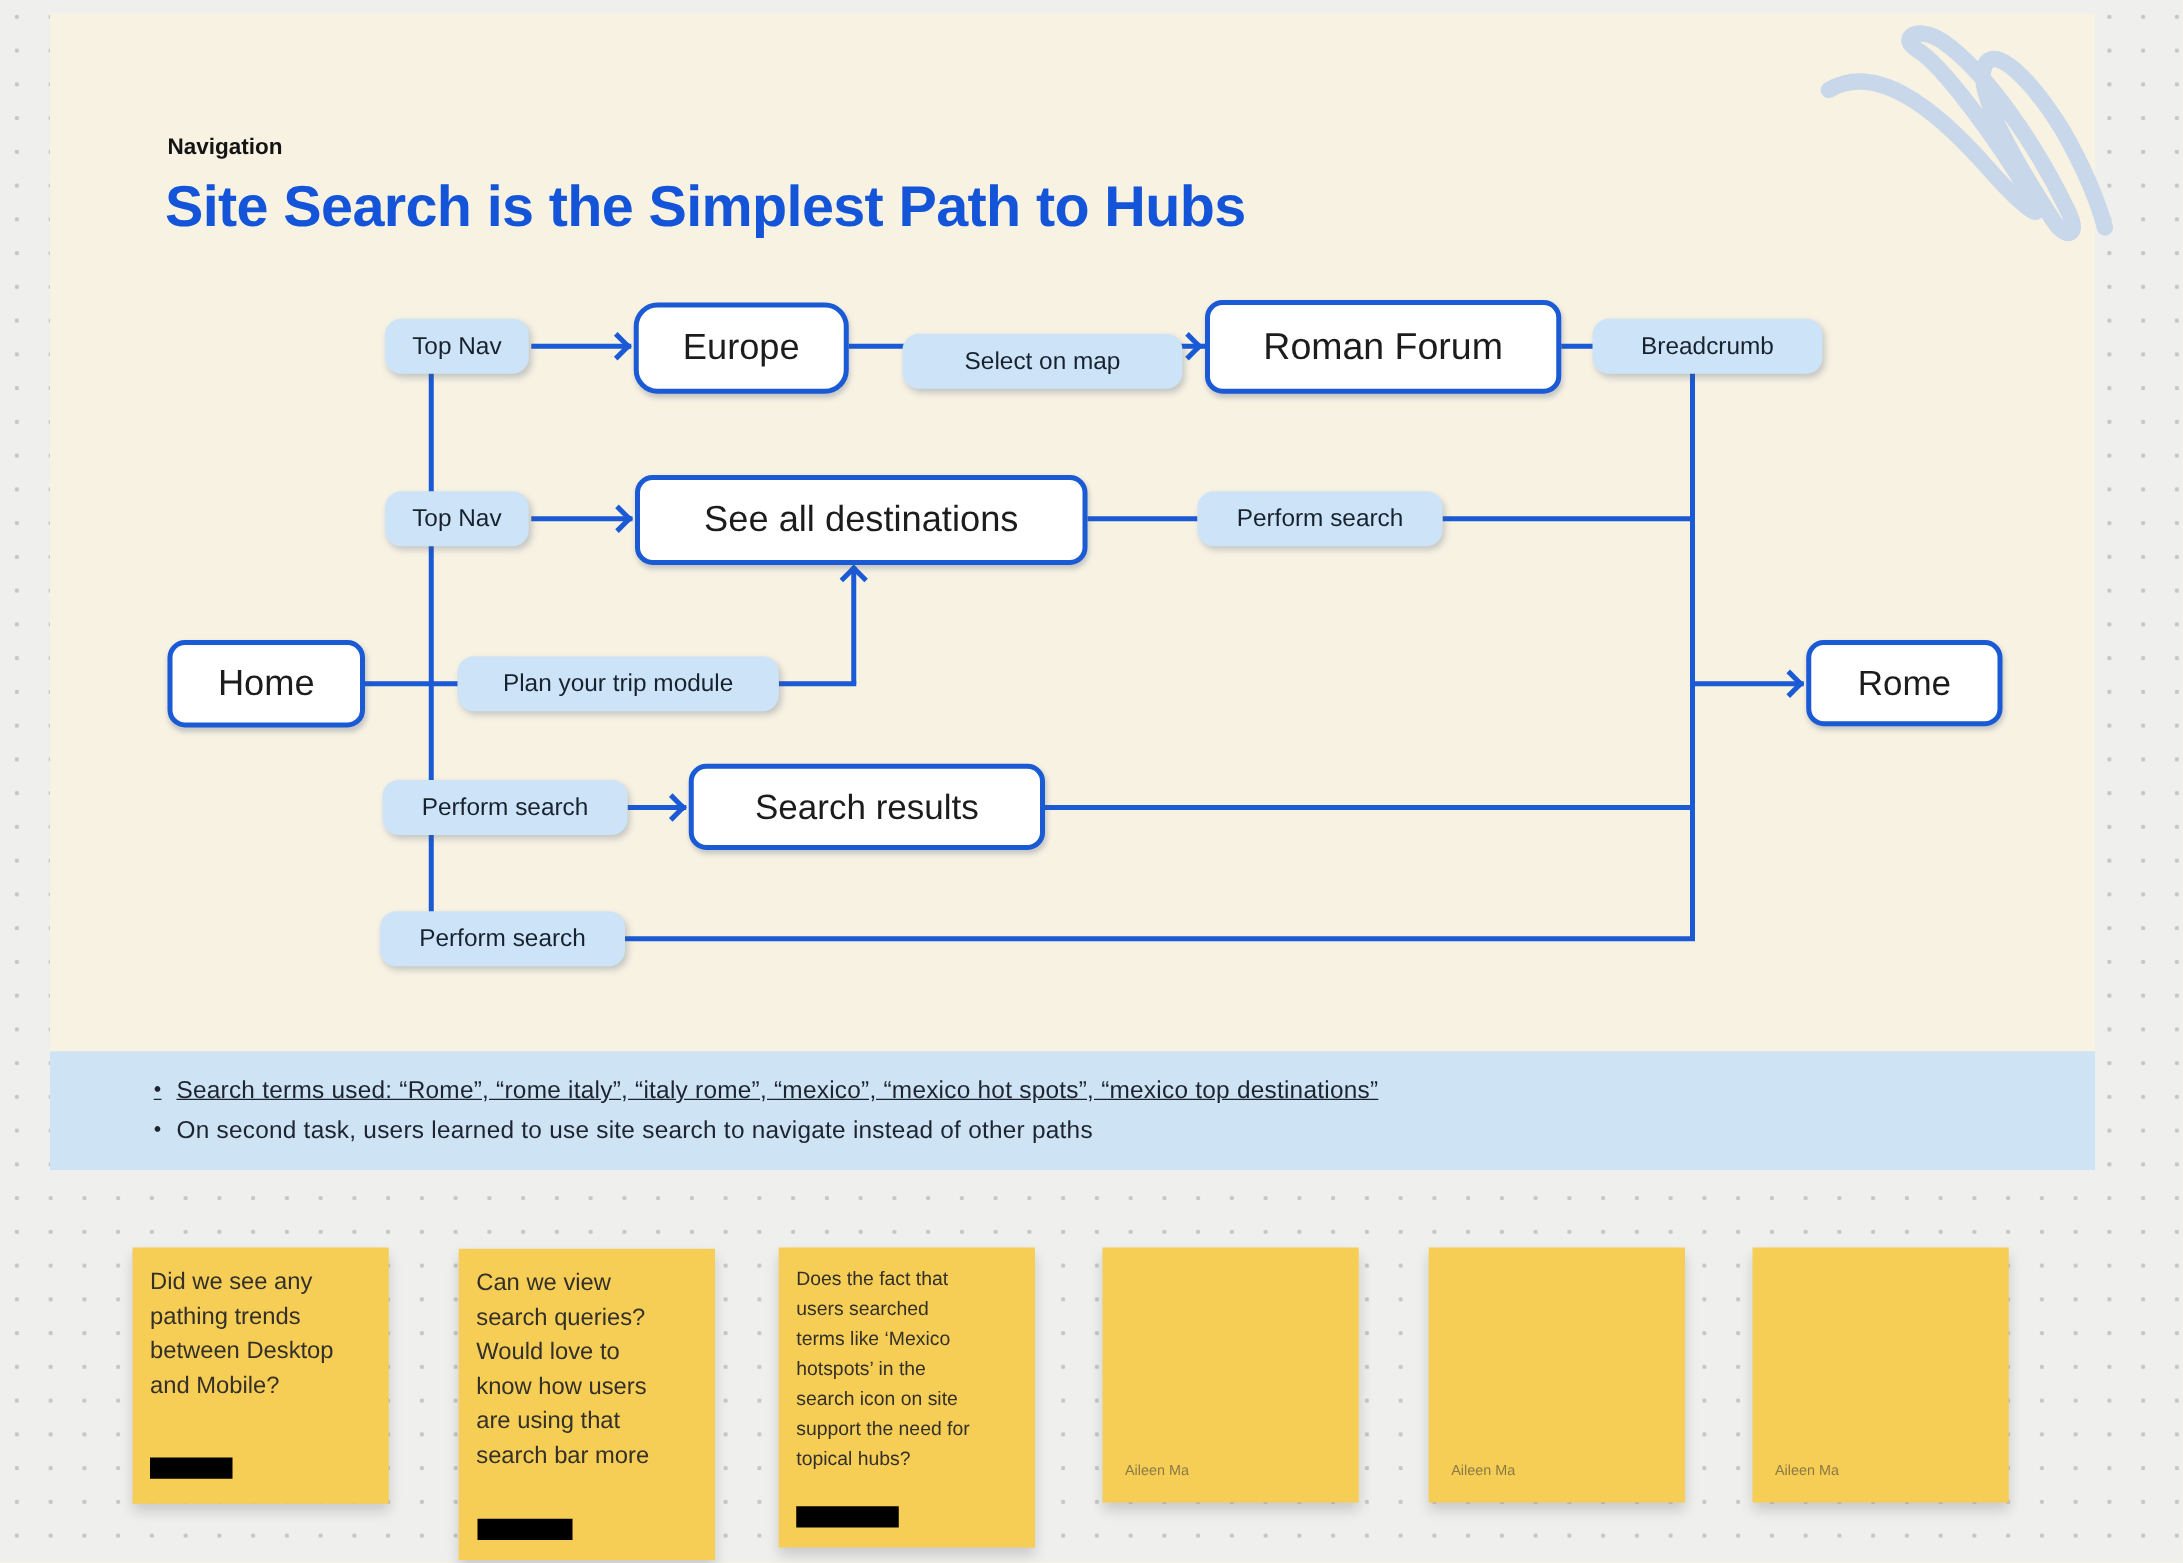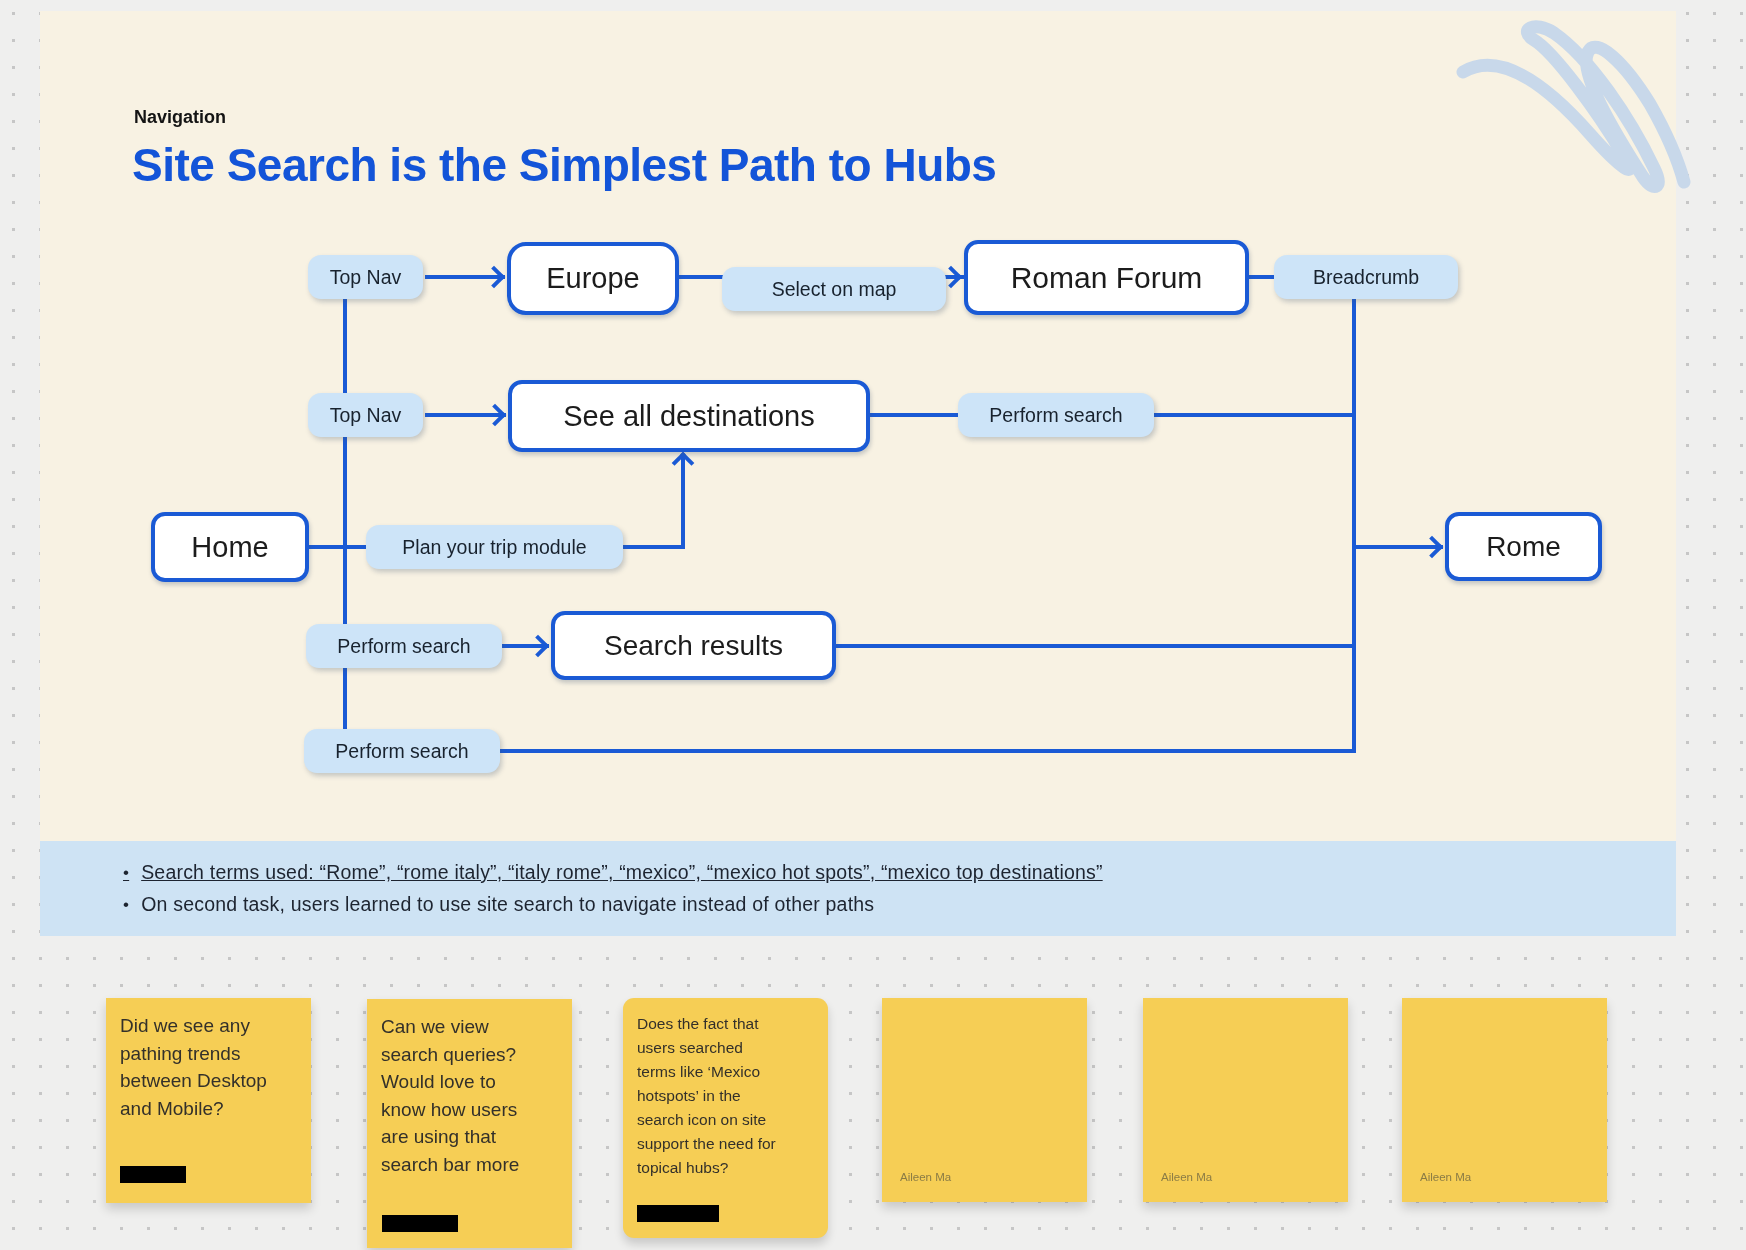--- a/index.html
+++ b/index.html
@@ -48,21 +48,21 @@
     font-size:19.5px; color:#18222e; box-shadow:2px 3px 5px rgba(70,85,110,.28);
   }
 
   
   .sticky {
     position:absolute; width:205px; background:#f6ce55;
     box-shadow:0 6px 10px rgba(0,0,0,.16);
     padding:14px; font-size:19px; line-height:1.45; color:#33302a;
     white-space:pre-line;
   }
-  .sticky.small { font-size:15.5px; line-height:1.55;border-radius:11px; }
+  .sticky.small { font-size:15.5px; line-height:1.55; }
   .redact { position:absolute; background:#000000; }
   .author { position:absolute; left:18px; bottom:16px; font-size:11.5px; color:#8a7b45; white-space:normal; }
 </style>
 </head>
 <body>
 
 <div class="canvas">
 
   <div class="board"></div>
 
@@ -94,21 +94,21 @@
   <div class="arr right" style="left:486px;  top:269px;"></div>
   <div class="arr right" style="left:943px;  top:269px;"></div>
   <div class="arr right" style="left:487px;  top:407px;"></div>
   <div class="arr up" style="left:675px;  top:455px;"></div>
   <div class="arr right" style="left:1424px; top:539px;"></div>
   <div class="arr right" style="left:530px;  top:638px;"></div>
 
   <div class="node" style="left:507px;  top:242px; width:172px; height:73px;border-radius:19px;">Europe</div>
   <div class="node" style="left:508px;  top:380px; width:362px; height:72px;">See all destinations</div>
   <div class="node" style="left:964px;  top:240px; width:285px; height:75px; font-size:30px;">Roman Forum</div>
-  <div class="node" style="left:134px;  top:512px; width:158px; height:70px;margin-left:17px;">Home</div>
+  <div class="node" style="left:134px;  top:512px; width:158px; height:70px;">Home</div>
   <div class="node" style="left:551px;  top:611px; width:285px; height:69px; font-size:28px;">Search results</div>
   <div class="node" style="left:1445px; top:512px; width:157px; height:69px; font-size:28px;">Rome</div>
 
   <div class="pill" style="left:308px;  top:255px; width:115px;">Top Nav</div>
   <div class="pill" style="left:722px;  top:267px; width:224px;">Select on map</div>
   <div class="pill" style="left:1274px; top:255px; width:184px;">Breadcrumb</div>
   <div class="pill" style="left:308px;  top:393px; width:115px;">Top Nav</div>
   <div class="pill" style="left:958px;  top:393px; width:196px;">Perform search</div>
   <div class="pill" style="left:366px;  top:525px; width:257px;">Plan your trip module</div>
   <div class="pill" style="left:306px;  top:624px; width:196px;">Perform search</div>

